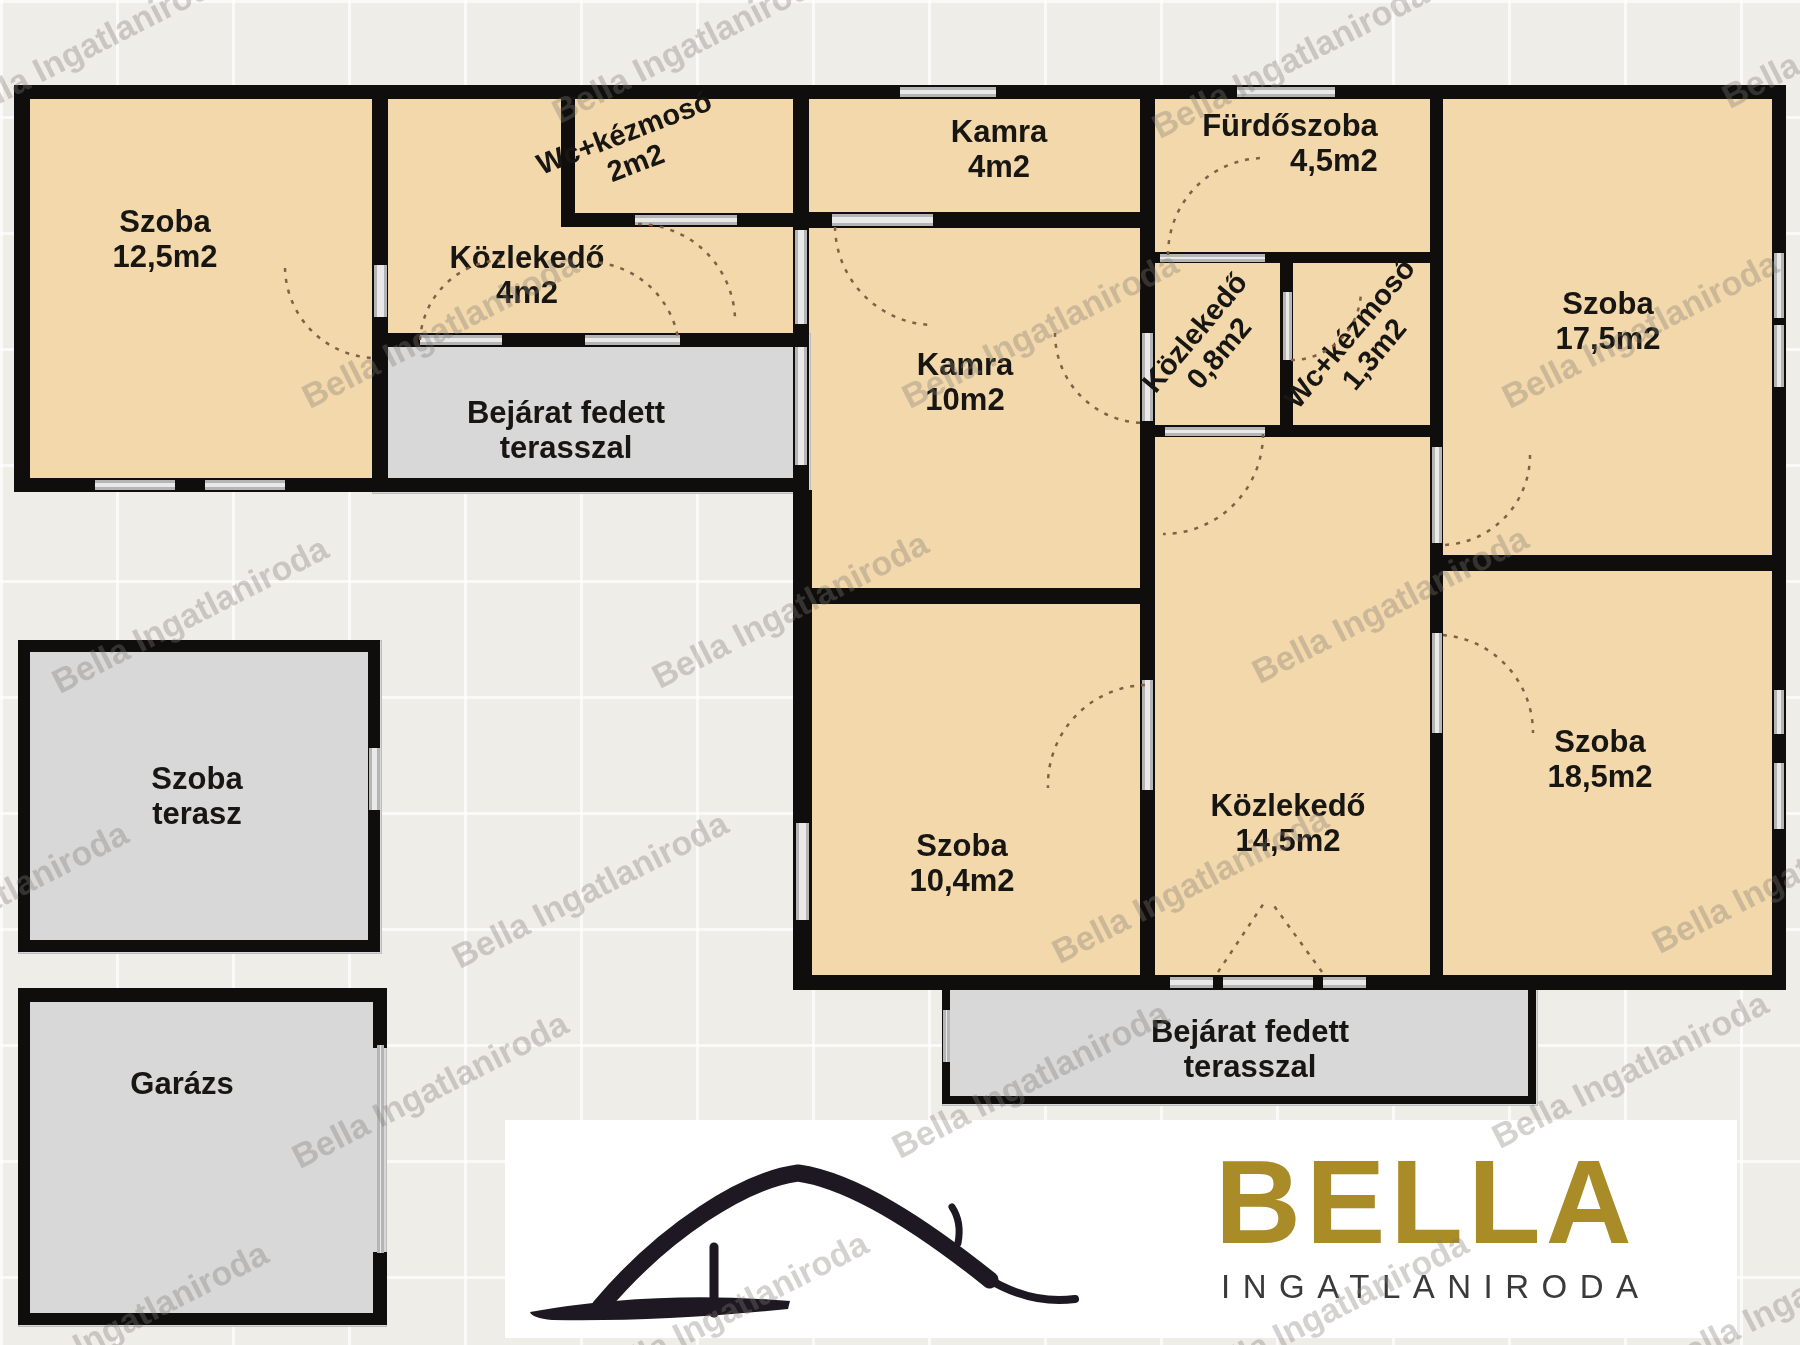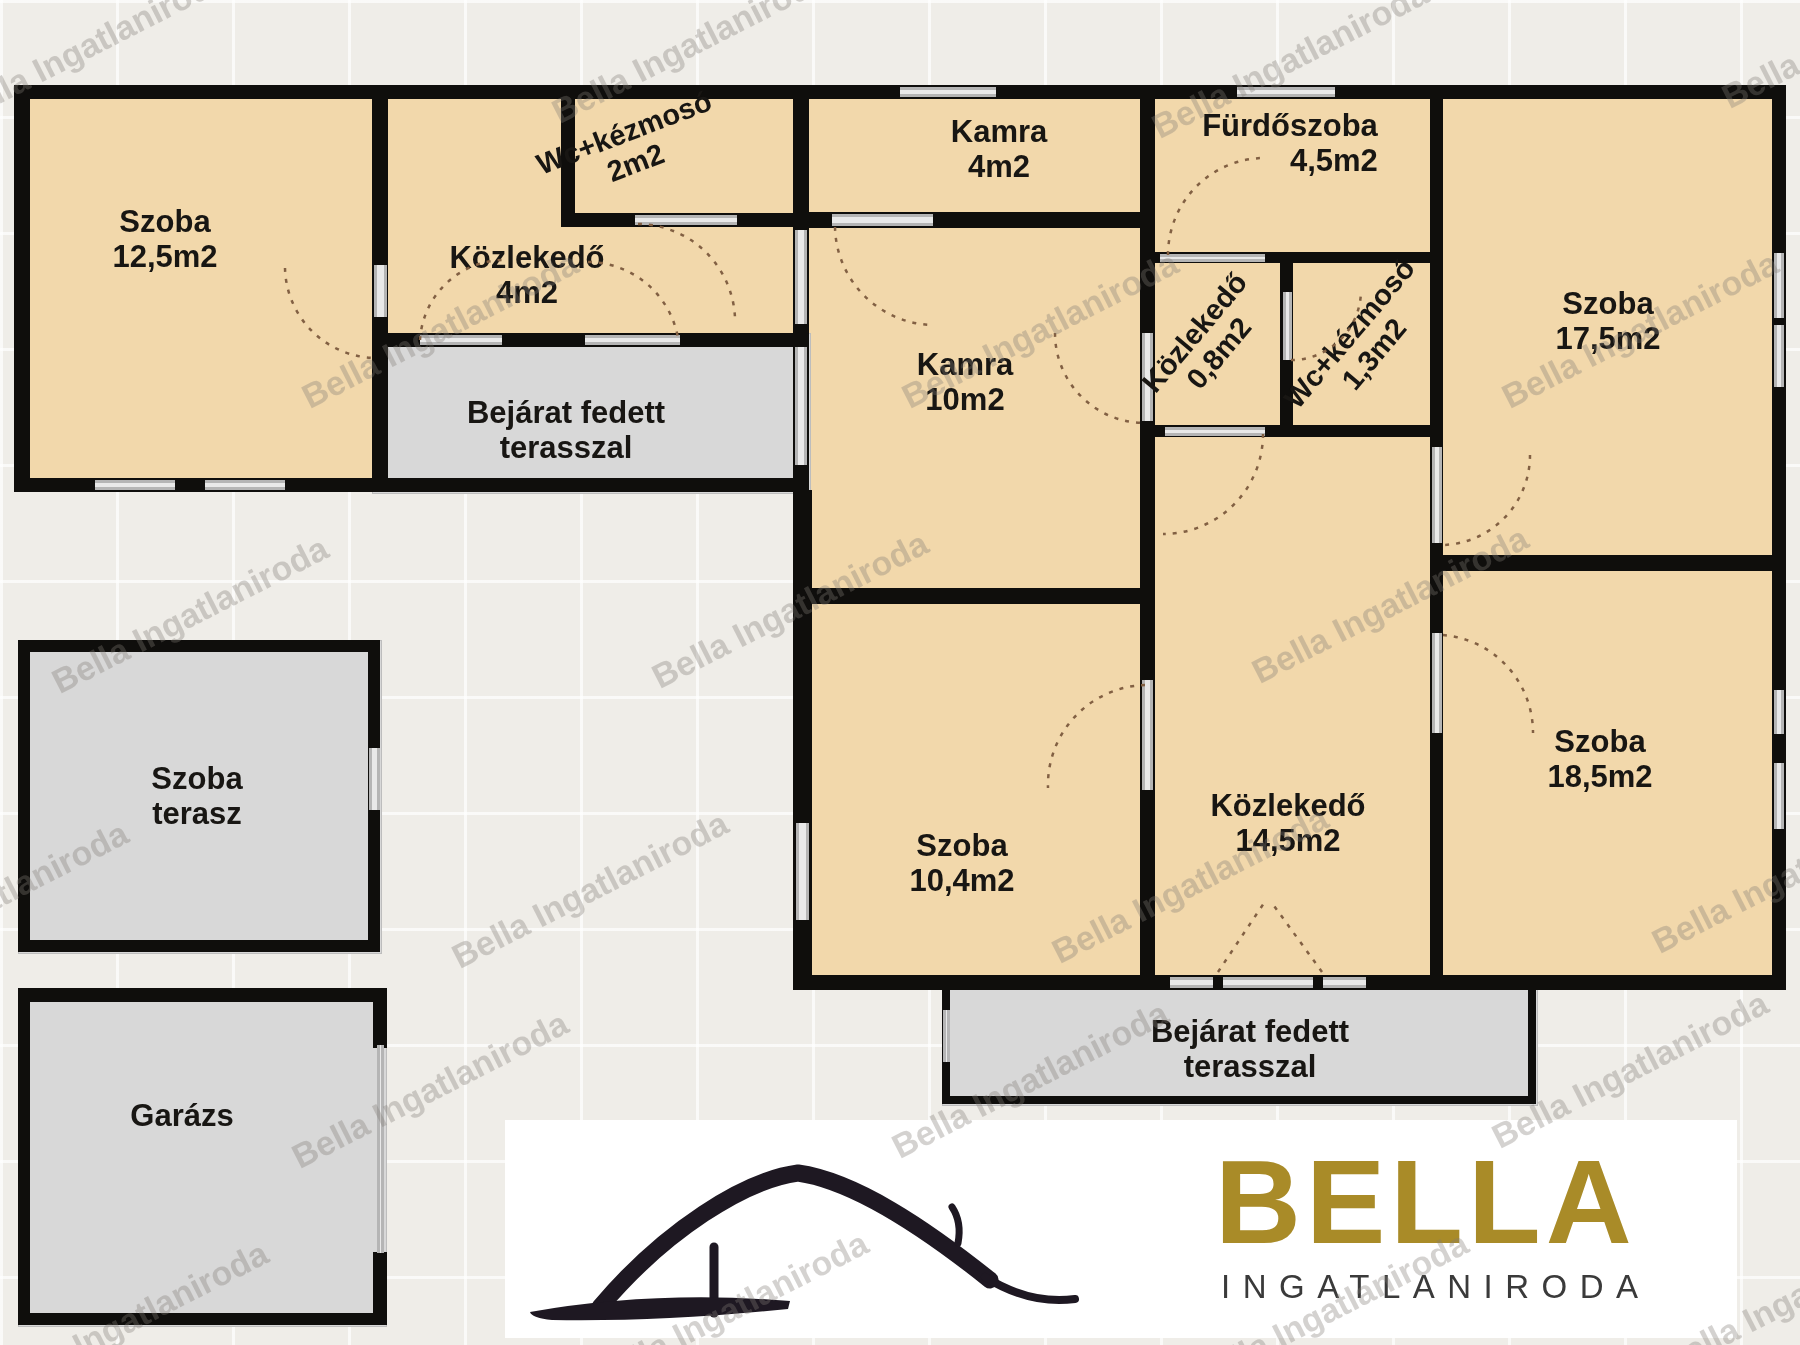--- a/index.html
+++ b/index.html
@@ -158,21 +158,21 @@
       <div>18,5m2</div>
     </div>
   <div class="lbl" style="left:566px;top:431px;">
       <div>Bejárat fedett</div>
       <div>terasszal</div>
     </div>
   <div class="lbl" style="left:197px;top:797px;">
       <div>Szoba</div>
       <div>terasz</div>
     </div>
-  <div class="lbl" style="left:182px;top:1116px;">
+  <div class="lbl" style="left:182px;top:1084px;">
       <div>Garázs</div>
     </div>
   <div class="lbl" style="left:1250px;top:1050px;">
       <div>Bejárat fedett</div>
       <div>terasszal</div>
     </div>
 
   <svg class="overlay" width="1800" height="1345" viewBox="0 0 1800 1345">
     <g fill="none" stroke="#826043" stroke-width="2.5" stroke-dasharray="4 7">
       <path d="M 285 268 A 92 92 0 0 0 376 358"></path>

